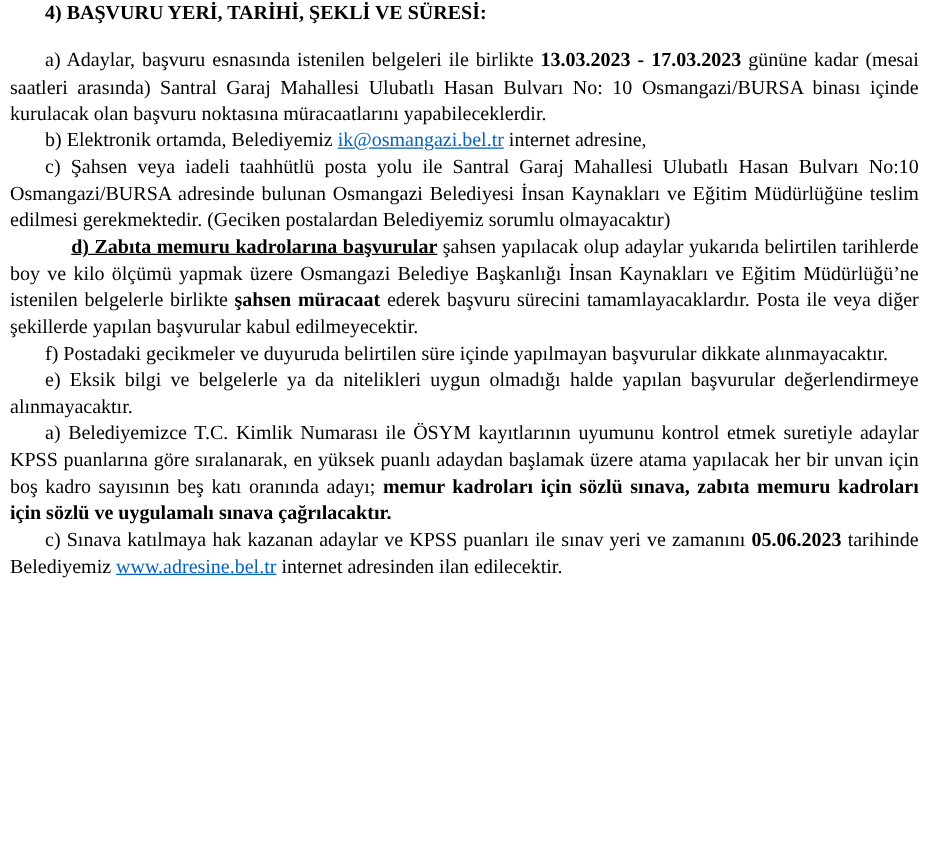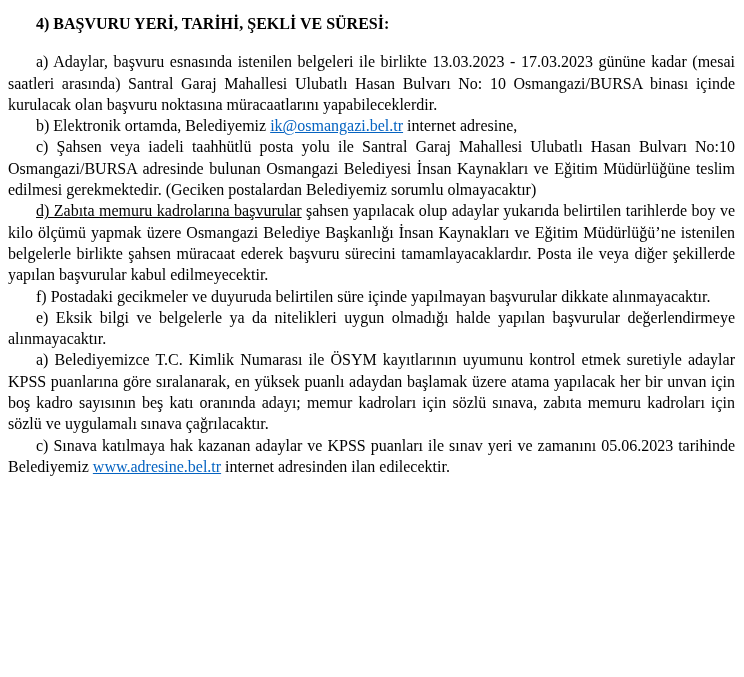--- a/index.html
+++ b/index.html
@@ -4,21 +4,21 @@
 <style>
   html, body {
     margin: 0;
     padding: 0;
     background: #ffffff;
   }
   .page {
     box-sizing: border-box;
     width: 744px;
     min-height: 677px;
-    padding: 13px 9px 10px 8px;
+    padding: 0 9px 10px 8px;
     font-family: "Liberation Serif", "DejaVu Serif", serif;
     font-size: 16px;
     line-height: 21.3px;
     color: #000000;
     text-align: justify;
   }
   .heading {
     font-weight: bold;
     font-size: 16px;
     text-indent: 28px;
@@ -28,24 +28,25 @@
   .intro {
     font-weight: bold;
     text-indent: 28px;
     margin: 0 0 18px 0;
   }
   .heading5 { margin: 17px 0 21px 0; }
   .para {
     margin: 0;
     text-indent: 28px;
   }
-  .b { font-weight: normal; }
+  .b { font-weight: bold; }
   .bu {
-    font-weight: normal;
+    font-weight: bold;
     text-decoration: underline;
+    margin-left: 21px;
   }
   a.link {
     color: var(--link-color, #0563C1);
     text-decoration: underline;
     cursor: pointer;
   }
 </style>
 </head>
 <body>
 

